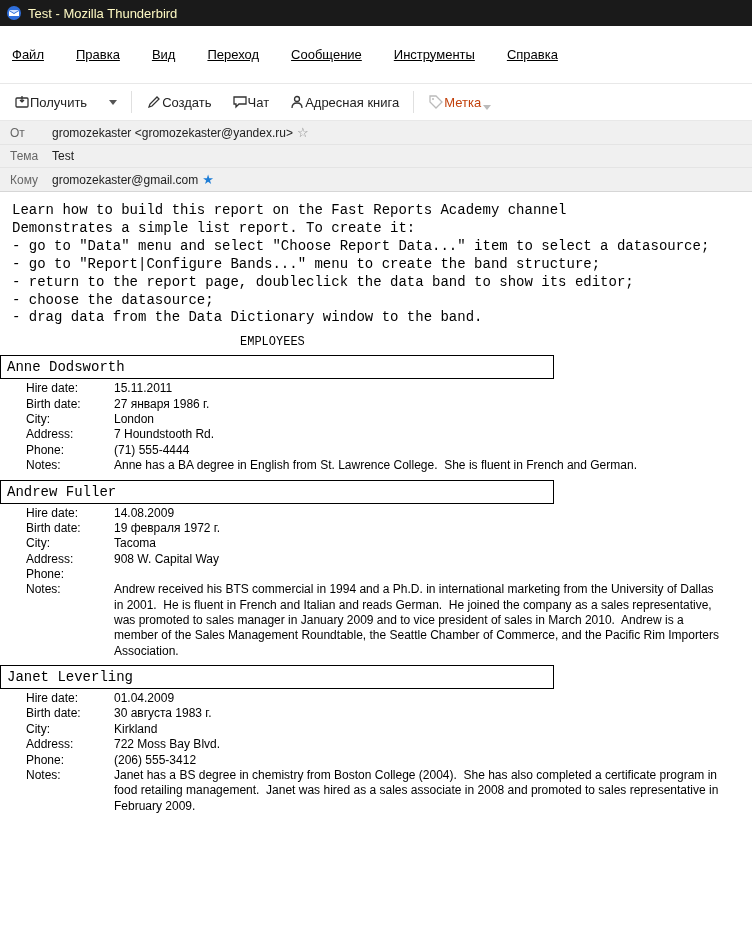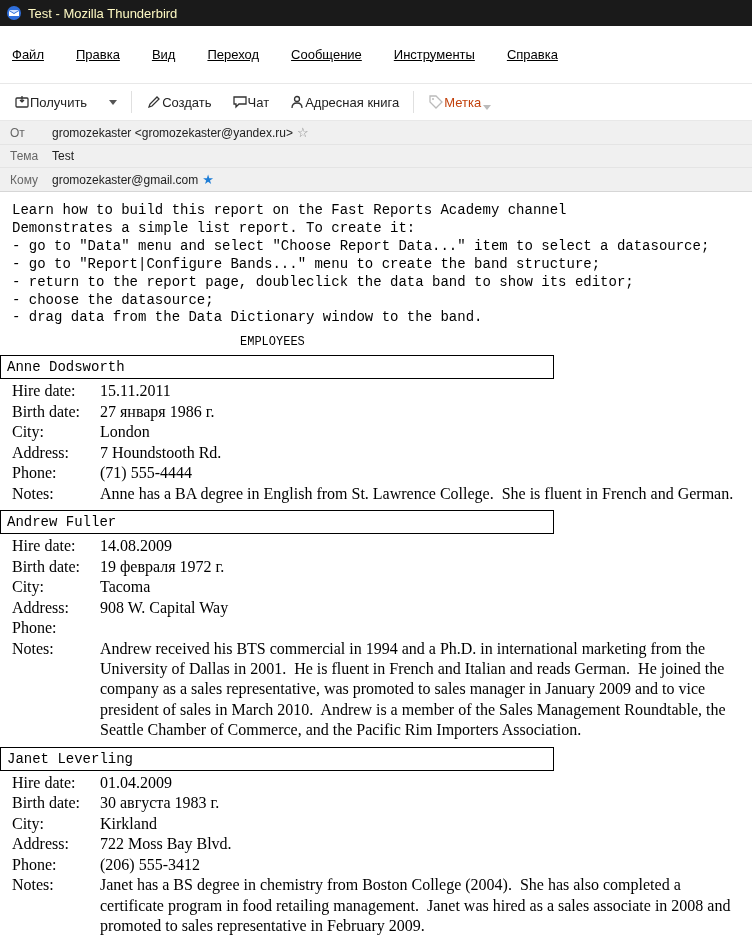--- a/index.html
+++ b/index.html
@@ -18,21 +18,21 @@
   .hrow{display:flex;align-items:center;padding:4px 10px;border-bottom:1px solid #e4e4e4}
   .hrow:last-child{border-bottom:none}
   .hlabel{width:42px;color:#666;font-size:12px}
   .hval{color:#222;font-size:12px}
   .hval b{font-weight:400}
   .star{color:#888;margin-left:4px;font-size:13px}
   .star.on{color:#1e7dd6}
   .body{padding:10px 12px 4px 12px;font-family:"Consolas","Courier New",monospace;font-size:14px;line-height:1.28;color:#000;white-space:pre-wrap}
   .empbox{border:1px solid #000;padding:3px 6px;margin:6px 0 2px 0;width:540px;font-family:"Consolas","Courier New",monospace;font-size:14px}
   .emptitle{text-align:left;font-family:Liberation Mono, monospace;font-size:12px;margin-top:4px;margin-bottom:2px;padding-left:240px}
-  .rec{font-family:Liberation Serif, serif;font-size:16px;line-height:1.28;padding:0 12px}
+  .rec{font-family:Liberation Sans, sans-serif;font-size:12px;line-height:1.28;padding:0 26px}
   .recrow{display:flex}
   .reclbl{width:88px;flex:0 0 88px}
   .recval{flex:1;white-space:pre-wrap}
   svg{display:block}
 </style>
 </head>
 <body>
 
 <div class="titlebar">
   <span>

